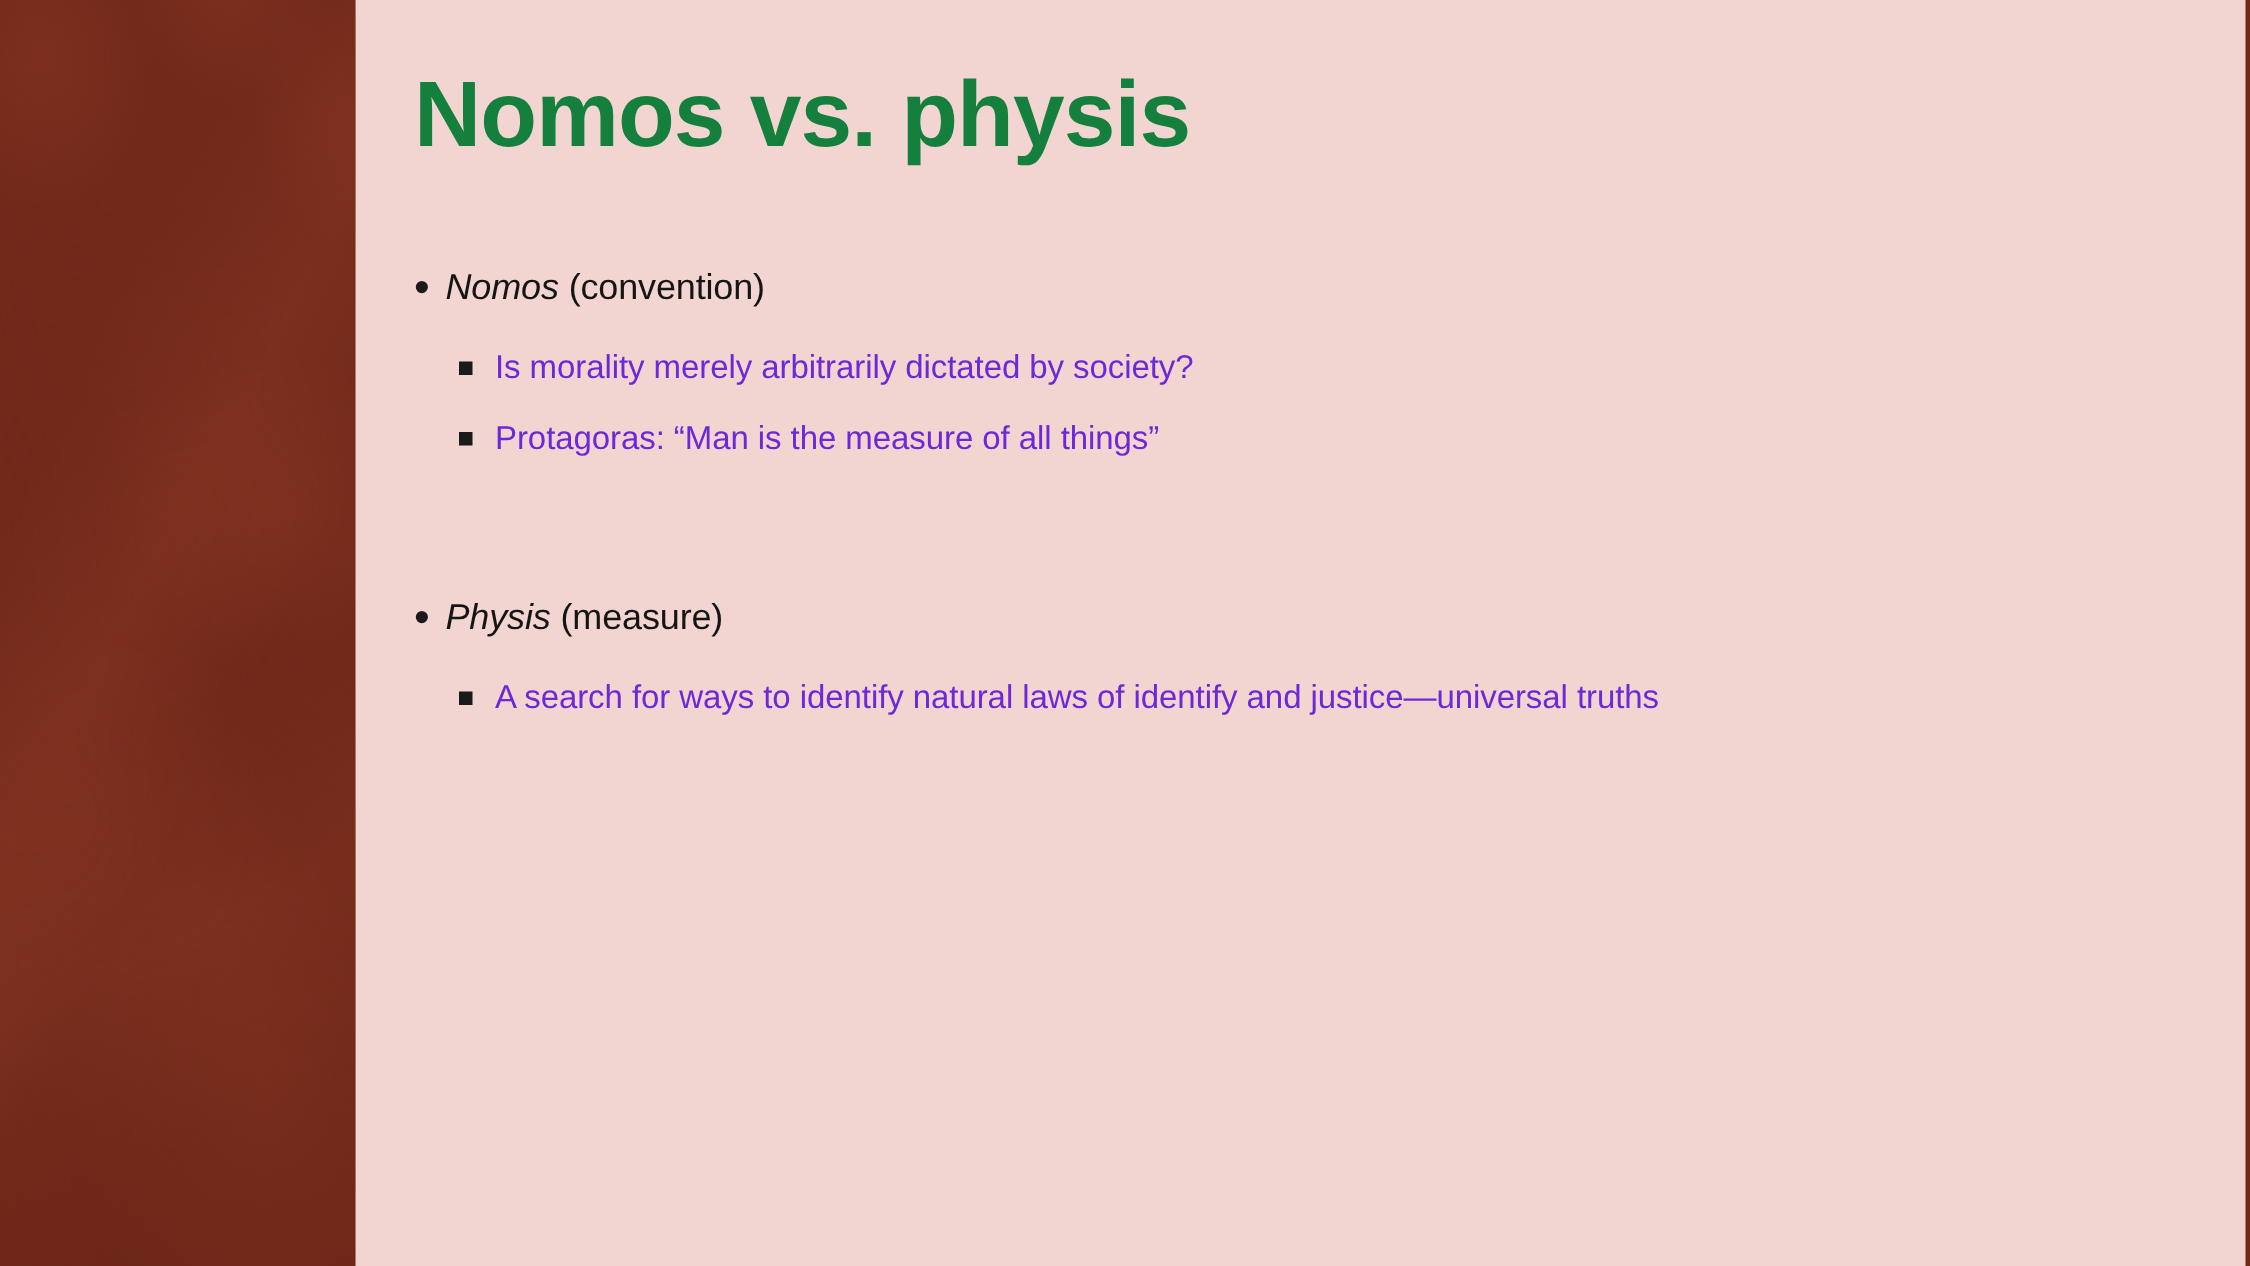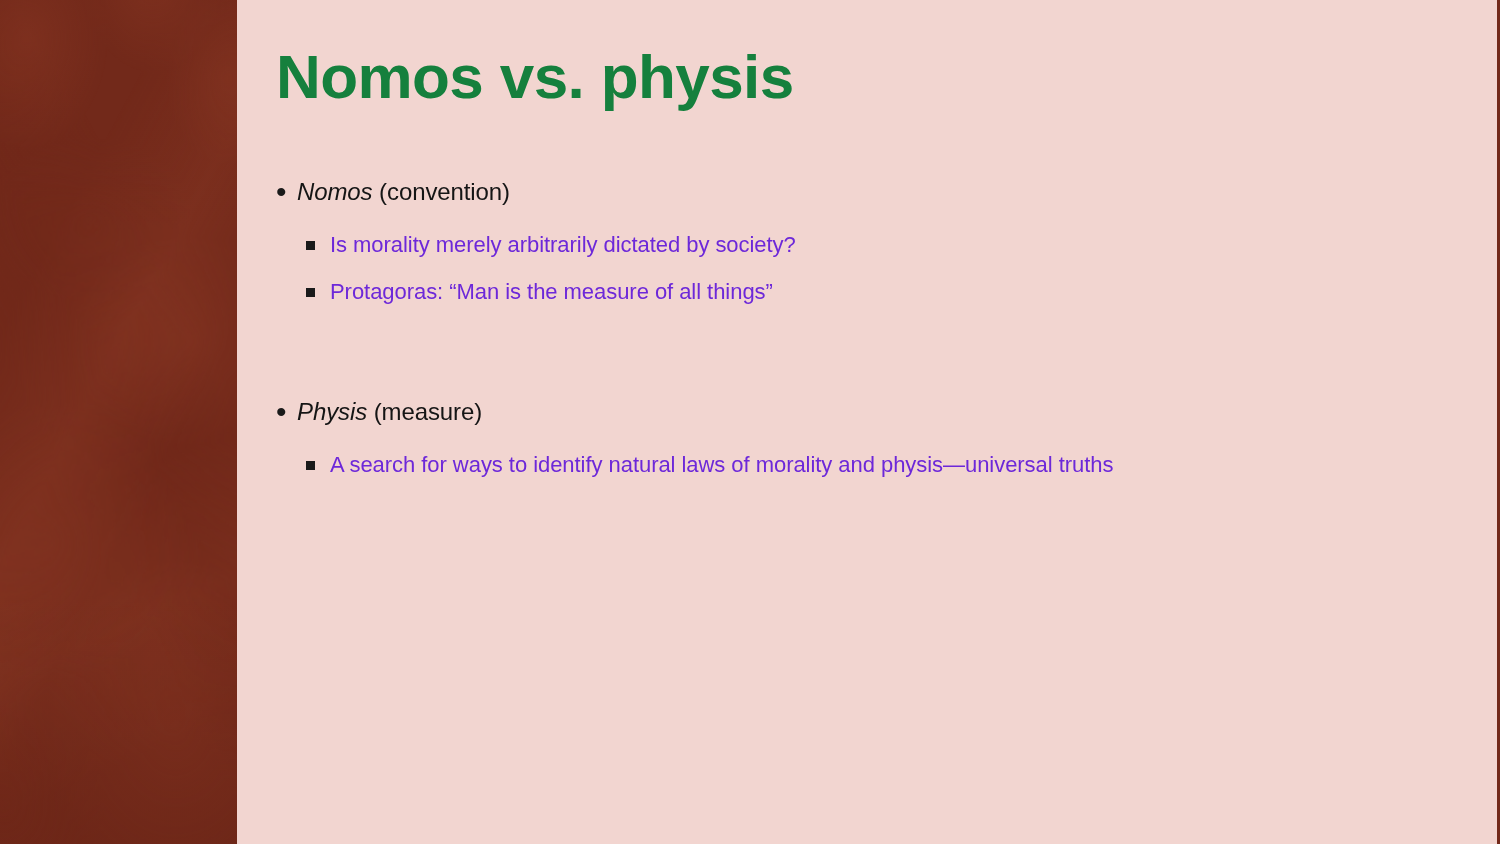--- a/index.html
+++ b/index.html
@@ -184,18 +184,18 @@
       <div class="l1">
         <span class="l1-marker">•</span>
         <span class="l1-text"><span class="term">Physis</span><span> (measure)</span></span>
       </div>
 
 
       <div class="l2">
         <span class="l2-marker">
             <i class="sq"></i>
           </span>
-        <span class="l2-text" style="max-width:935px;">A search for ways to identify natural laws of morality and physis—universal truths</span>
+        <span class="l2-text" style="max-width:935px;">A search for ways to identify natural laws of identify and justice—universal truths</span>
       </div>
 
     </div>
   </div>
 </div>
 
 </body></html>

